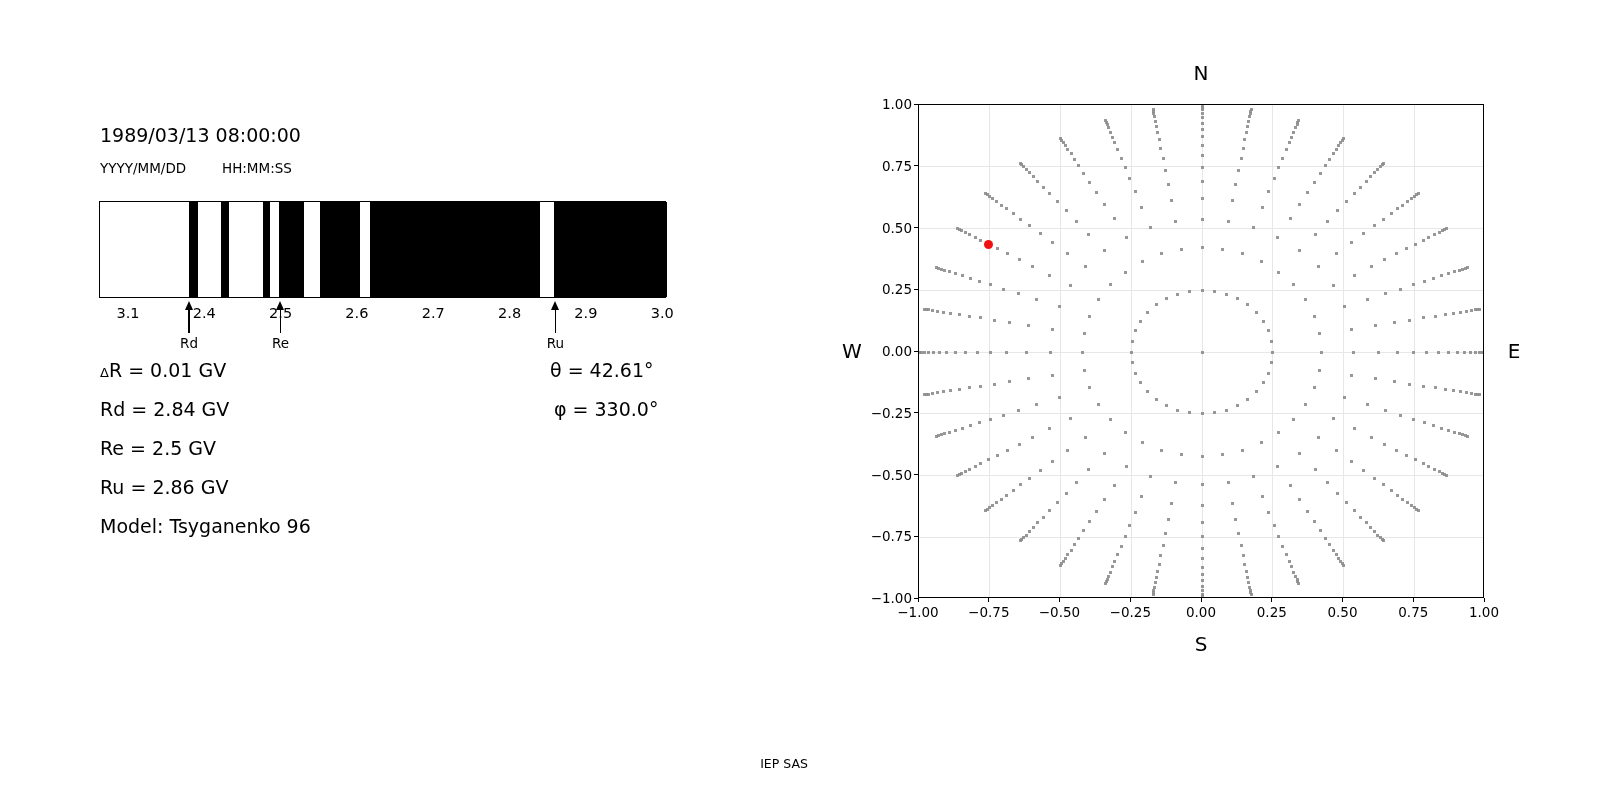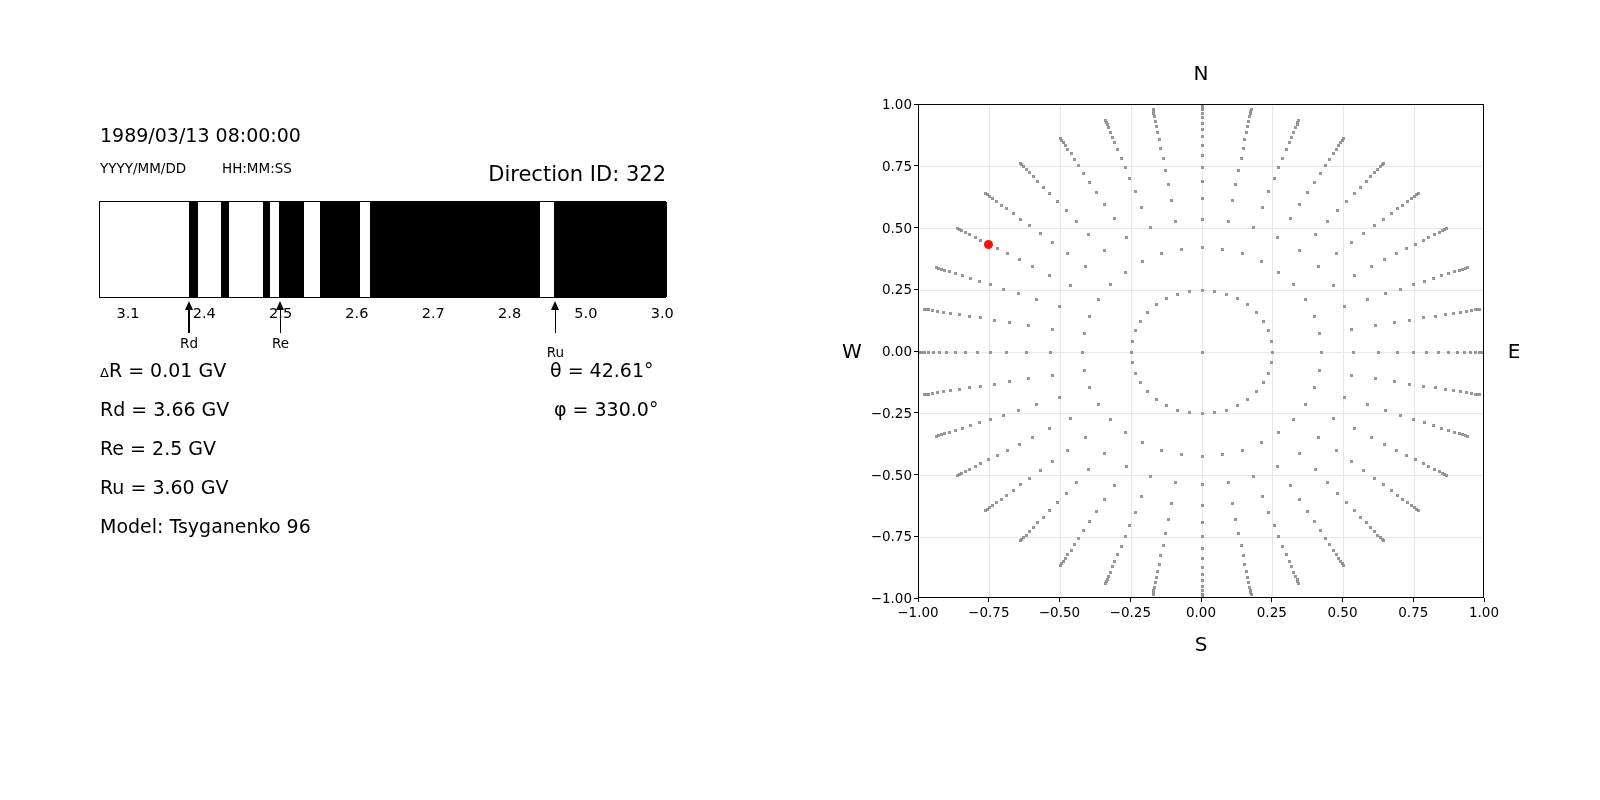--- a/index.html
+++ b/index.html
@@ -28,57 +28,56 @@
   .credit{left:0;width:1568px;text-align:center;font-size:12.5px;}
 </style>
 </head>
 <body>
 
 <div id="canvas">
 
   <div class="abs t19" style="left:100px;top:125px;">1989/03/13 08:00:00</div>
   <div class="abs t13s" style="left:100px;top:161px;">YYYY/MM/DD</div>
   <div class="abs t13s" style="left:222px;top:161px;">HH:MM:SS</div>
-  <div class="abs t21" style="left:366px;top:162px;width:300px;text-align:right;">Direction ID: 322</div>
 
   <div id="penumbra-box" class="abs">
       <div class="pen-band" style="left: 88.5px; width: 9.9px; background: rgb(0, 0, 0);"></div>
       <div class="pen-band" style="left: 121.3px; width: 7.6px; background: rgb(0, 0, 0);"></div>
       <div class="pen-band" style="left: 162.5px; width: 7.6px; background: rgb(0, 0, 0);"></div>
       <div class="pen-band" style="left: 179.3px; width: 24.4px; background: rgb(0, 0, 0);"></div>
       <div class="pen-band" style="left: 219.8px; width: 40.4px; background: rgb(0, 0, 0);"></div>
       <div class="pen-band" style="left: 270.1px; width: 170.2px; background: rgb(0, 0, 0);"></div>
       <div class="pen-band" style="left: 454.1px; width: 112.9px; background: rgb(0, 0, 0);"></div>
     </div>
   <div id="penumbra-ticks">
       <div class="abs pen-tick" style="left: 100px;">3.1</div>
       <div class="abs pen-tick" style="left: 176.3px;">2.4</div>
       <div class="abs pen-tick" style="left: 252.6px;">2.5</div>
       <div class="abs pen-tick" style="left: 328.9px;">2.6</div>
       <div class="abs pen-tick" style="left: 405.2px;">2.7</div>
       <div class="abs pen-tick" style="left: 481.6px;">2.8</div>
-      <div class="abs pen-tick" style="left: 557.9px;">5.0</div>
+      <div class="abs pen-tick" style="left: 557.9px;">2.9</div>
       <div class="abs pen-tick" style="left: 634.2px;">3.0</div>
     </div>
   <div id="penumbra-arrows">
       <div class="arrow-head" style="left: 184.5px; top: 301px;"></div>
       <div class="arrow-stem" style="left: 188.4px; top: 309px; height: 24px;"></div>
       <div class="arrow-label" style="left: 167px; top: 335px;">Rd</div>
       <div class="arrow-head" style="left: 276.1px; top: 301px;"></div>
       <div class="arrow-stem" style="left: 280px; top: 309px; height: 24px;"></div>
       <div class="arrow-label" style="left: 258.6px; top: 335px;">Re</div>
       <div class="arrow-head" style="left: 550.8px; top: 301px;"></div>
       <div class="arrow-stem" style="left: 554.7px; top: 309px; height: 24px;"></div>
-      <div class="arrow-label" style="left: 533.3px; top: 344px;">Ru</div>
+      <div class="arrow-label" style="left: 533.3px; top: 335px;">Ru</div>
     </div>
 
   <div class="abs t19" style="left:100px;top:360px;"><span class="delta">Δ</span><span>R = 0.01 GV</span></div>
-  <div class="abs t19" style="left:100px;top:399px;">Rd = 3.66 GV</div>
+  <div class="abs t19" style="left:100px;top:399px;">Rd = 2.84 GV</div>
   <div class="abs t19" style="left:100px;top:438px;">Re = 2.5 GV</div>
-  <div class="abs t19" style="left:100px;top:477px;">Ru = 3.60 GV</div>
+  <div class="abs t19" style="left:100px;top:477px;">Ru = 2.86 GV</div>
   <div class="abs t19" style="left:100px;top:516px;">Model: Tsyganenko 96</div>
   <div class="abs t19" style="left:550px;top:360px;">θ = 42.61°</div>
   <div class="abs t19" style="left:554px;top:399px;">φ = 330.0°</div>
 
   <div class="abs nsew" style="left:1101px;top:61px;width:200px;text-align:center;">N</div>
   <div id="dir-box" class="abs">
       <div class="gridline" style="left: 70.3px; top: 0px; width: 1px; height: 100%; background: rgb(231, 231, 231);"></div>
       <div class="gridline" style="left: 0px; top: 431.8px; width: 100%; height: 1px; background: rgb(231, 231, 231);"></div>
       <div class="gridline" style="left: 141px; top: 0px; width: 1px; height: 100%; background: rgb(231, 231, 231);"></div>
       <div class="gridline" style="left: 0px; top: 370px; width: 100%; height: 1px; background: rgb(231, 231, 231);"></div>
@@ -705,14 +704,15 @@
       <div class="abs yticklabel" style="left: 846px; top: 157.8px;">0.75</div>
       <div class="tickmark" style="left: 1483.5px; top: 598px; width: 1px; height: 4px;"></div>
       <div class="abs xticklabel" style="left: 1453px;">1.00</div>
       <div class="tickmark" style="left: 914px; top: 103.5px; width: 4px; height: 1px;"></div>
       <div class="abs yticklabel" style="left: 846px; top: 96px;">1.00</div>
     </div>
   <div class="abs nsew" style="left:832px;top:339px;width:40px;text-align:center;">W</div>
   <div class="abs nsew" style="left:1494px;top:339px;width:40px;text-align:center;">E</div>
   <div class="abs nsew" style="left:1101px;top:632px;width:200px;text-align:center;">S</div>
 
+  <div class="abs credit" style="top:756px;">IEP SAS</div>
 
 </div>
 
 </body></html>

